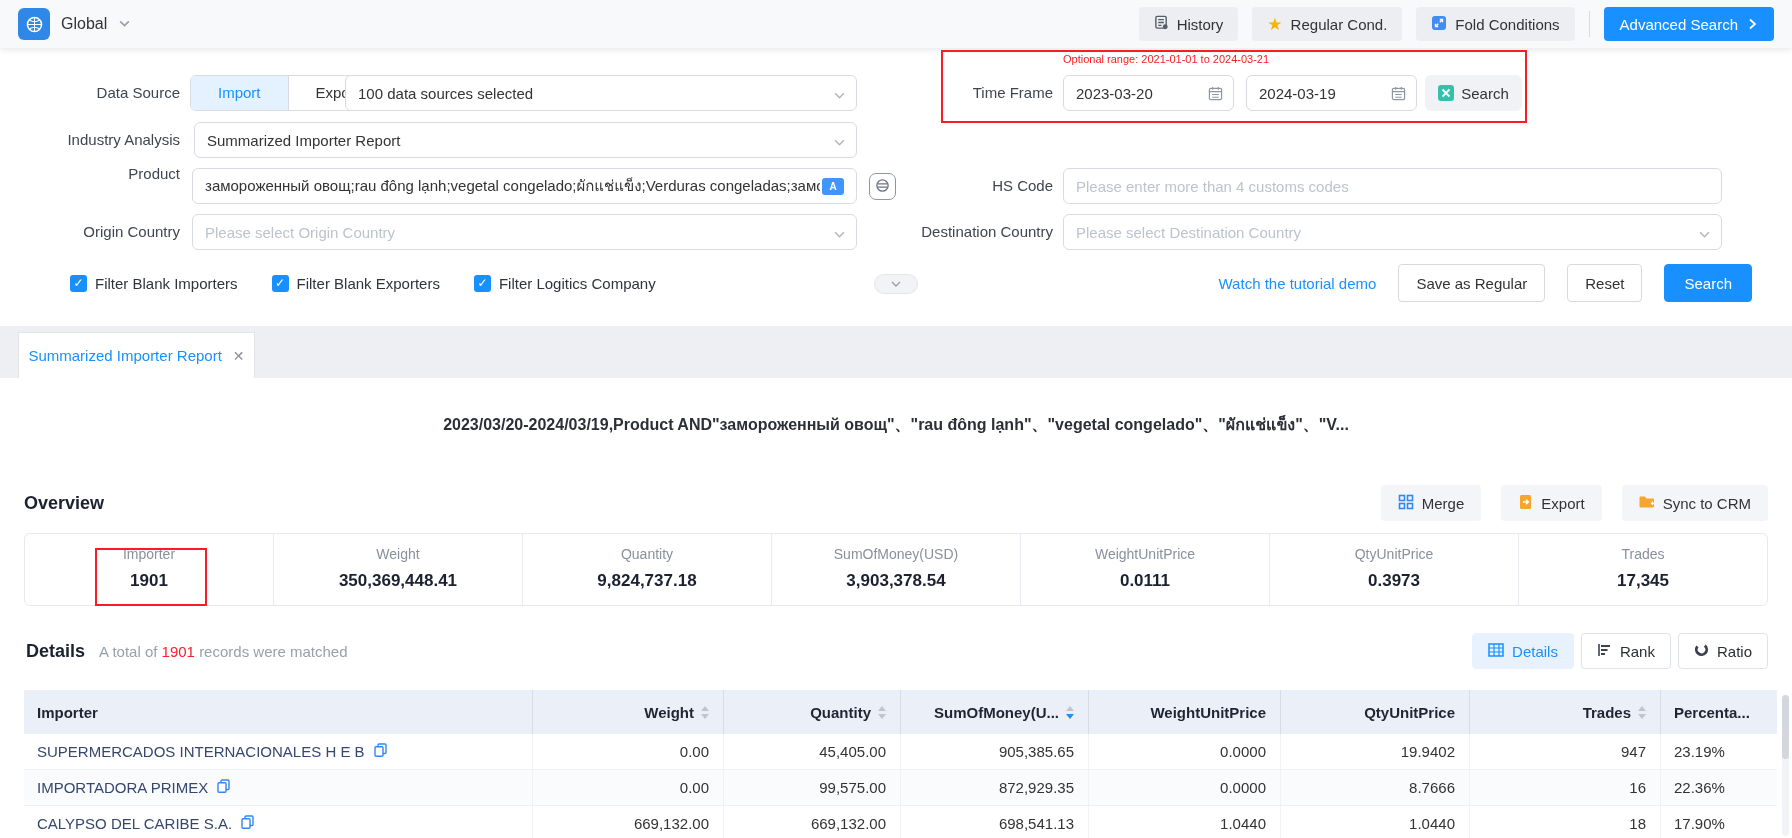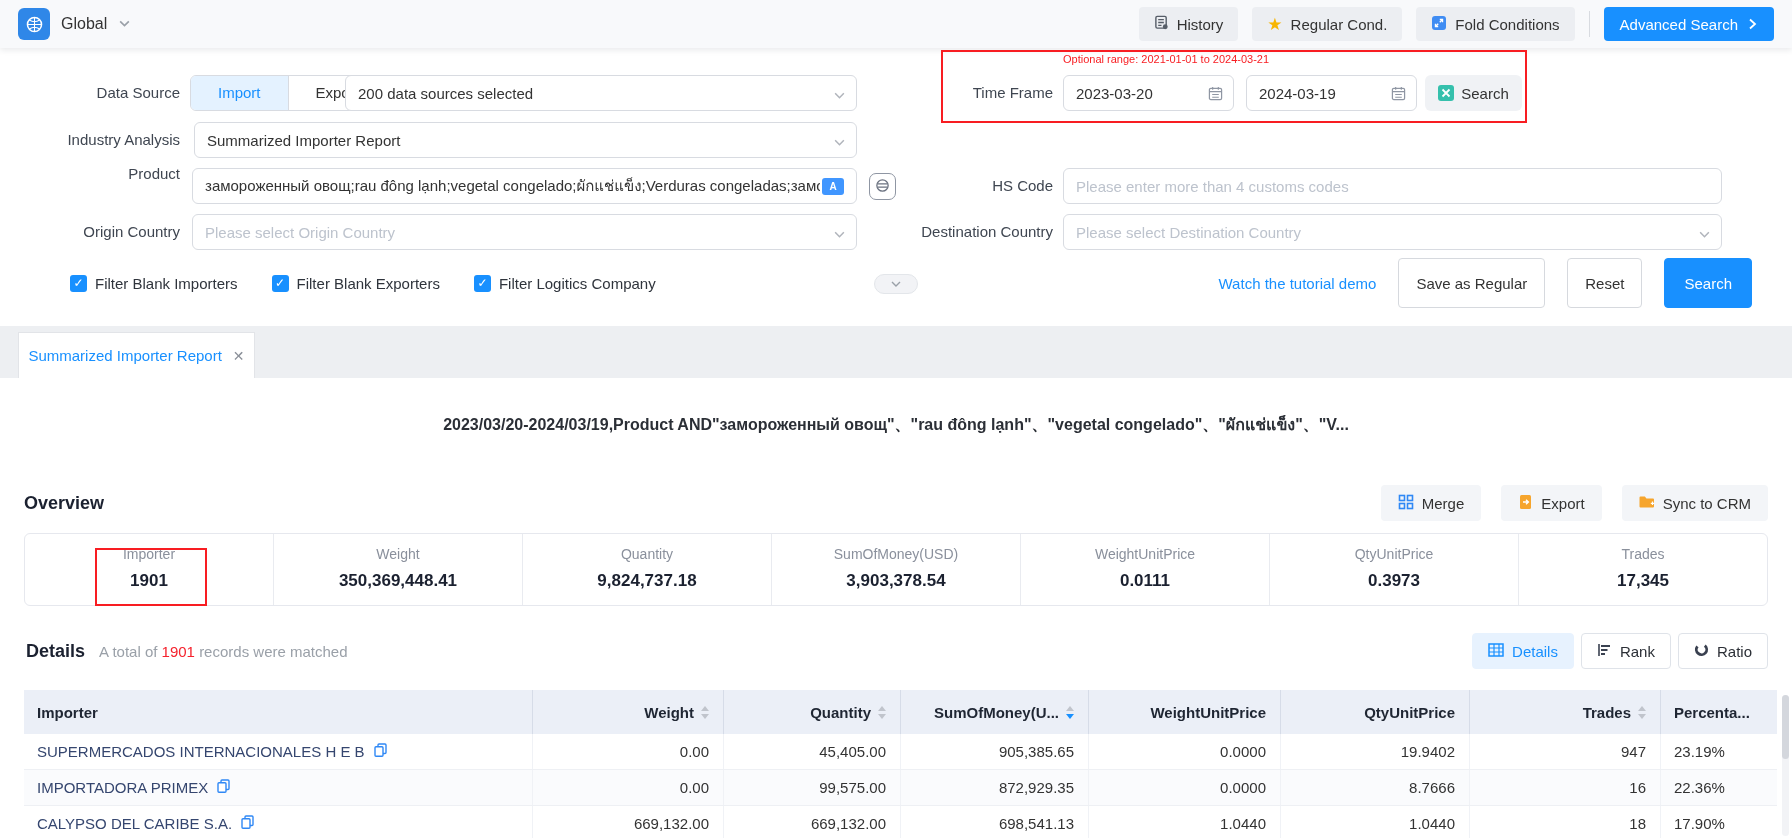--- a/index.html
+++ b/index.html
@@ -44,21 +44,21 @@
               border-radius:7px; background:#fff; display:flex; align-items:center; justify-content:center; cursor:pointer; }
   .cbrow { position:absolute; left:70px; top:224px; display:flex; align-items:center; gap:34px; height:22px; }
   .cbitem { display:flex; align-items:center; gap:8px; cursor:pointer; }
   .cbox { width:17px; height:17px; background:#1890ff; border-radius:3px; color:#fff; font-size:12px;
           display:flex; align-items:center; justify-content:center; }
   .cblabel { font-size:15px; color:#2f343c; }
   .collapse-pill { position:absolute; left:874px; top:226px; width:44px; height:20px; background:#f2f3f6;
                    border:1px solid #e3e6ea; border-radius:10px; display:flex; align-items:center; justify-content:center; cursor:pointer; }
   .form-actions { position:absolute; right:40px; top:216px; height:38px; display:flex; align-items:center; gap:22px; }
   .link { color:#1890ff; font-size:15px; cursor:pointer; }
-  .btn { height:50px; border-radius:4px; font-size:15px; cursor:pointer; font-family:inherit; }
+  .btn { height:38px; border-radius:4px; font-size:15px; cursor:pointer; font-family:inherit; }
   .btn.ghost { background:#fff; border:1px solid #d6d9de; color:#333; padding:0 17px; }
   .btn.primary { background:#1890ff; border:1px solid #1890ff; color:#fff; padding:0 19px; }
 
   
   .tabbar { position:absolute; top:326px; left:0; right:0; height:52px; background:#edeff2; }
   .tab { position:absolute; left:18px; bottom:0; width:237px; height:46px; background:#fff;
          border:1px solid #e2e4e8; border-bottom:none; display:flex; align-items:center; justify-content:center; gap:11px;
          font-size:15px; color:#1890ff; cursor:pointer; }
   .tab-close { color:#8a8f98; font-size:14px; cursor:pointer; }
 
@@ -160,21 +160,21 @@
   </header>
 
   <section class="form">
 
     <div class="flabel" style="left:20px;width:160px;top:27px;">Data Source</div>
     <div class="seg">
       <span class="opt active">Import</span>
       <span class="opt plain">Export</span>
     </div>
     <div class="fbox" style="left:345px;top:27px;width:512px;">
-      <span>200 data sources selected</span>
+      <span>100 data sources selected</span>
       <span class="chev"><svg width="13" height="13" viewBox="0 0 12 12">
             <path d="M2 4l4 4 4-4" fill="none" stroke="#b0b4bb" stroke-width="1.4"></path>
           </svg></span>
     </div>
 
     <div class="optional-range">Optional range:  2021-01-01 to 2024-03-21</div>
     <div class="flabel" style="left:945px;width:108px;top:27px;">Time Frame</div>
     <div class="fbox" style="left:1063px;top:27px;width:171px;">
       <span>2023-03-20</span>
       <span class="chev" style="top:10px;"><svg width="15" height="15" viewBox="0 0 16 16">

